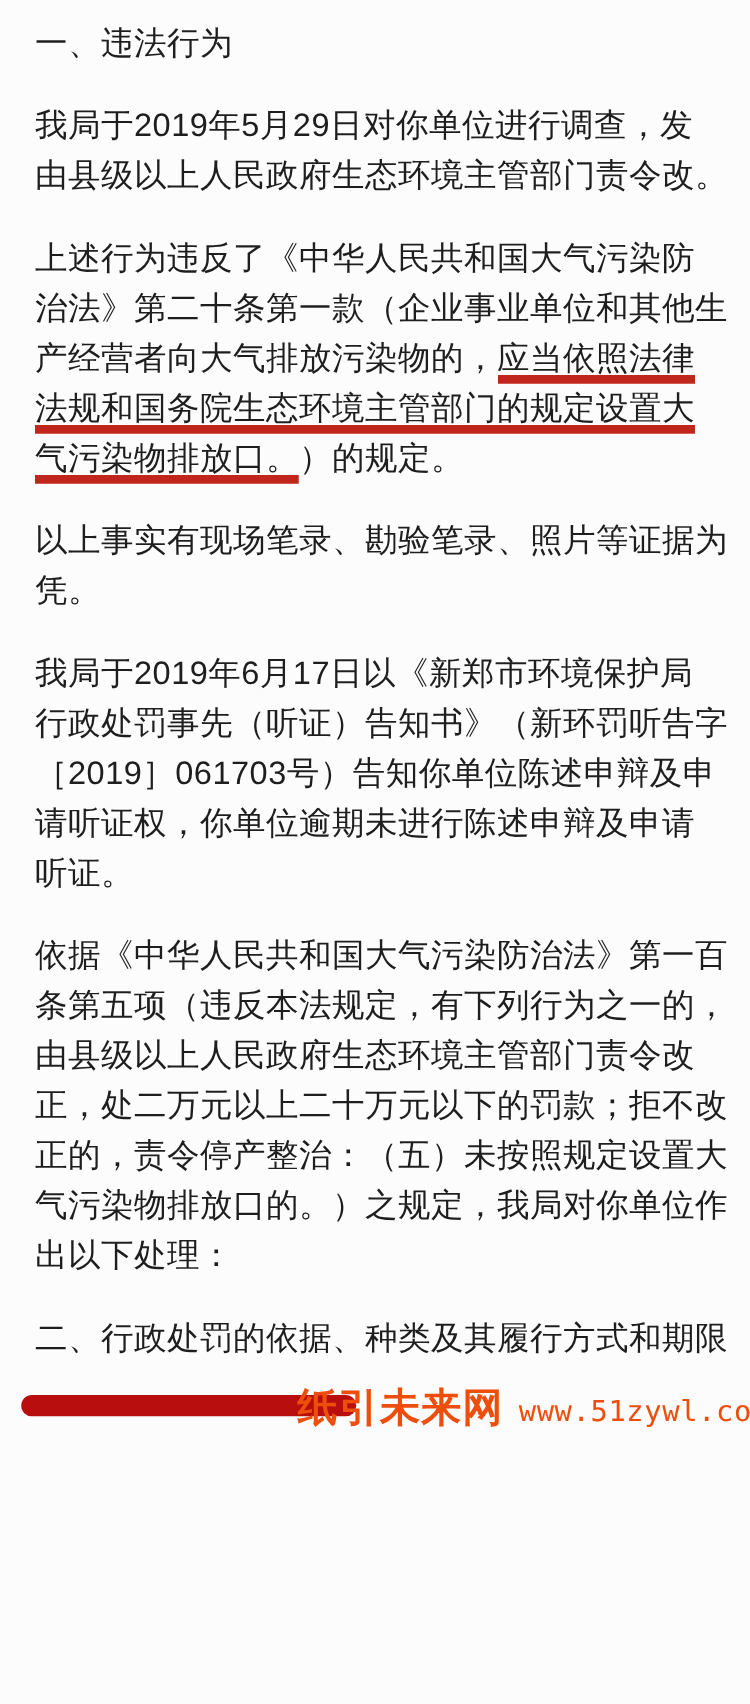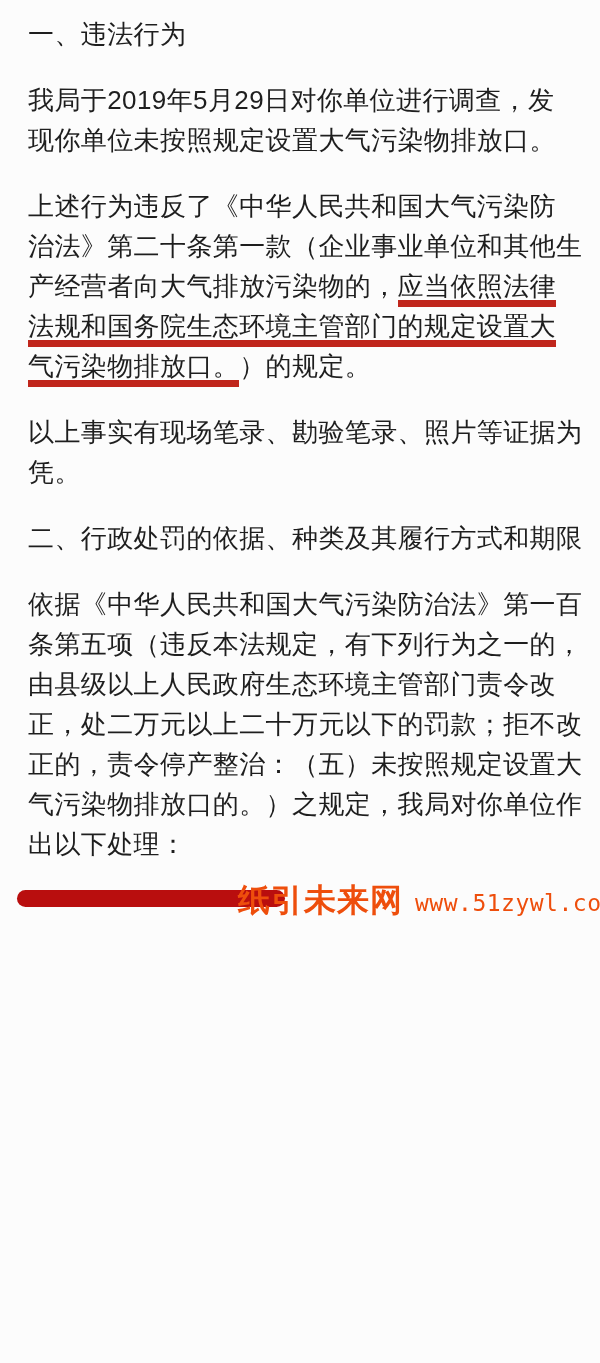--- a/index.html
+++ b/index.html
@@ -69,41 +69,46 @@
 </style>
 </head>
 <body>
 
 <div class="page">
   <div class="content">
 
     <p class="doc-par"><span>一、违法行为</span></p>
 
     <p class="doc-par"><span>我局于2019年5月29日对你单位进行调查，发
-现你单位未按照规定设置大气污染物排放口。</span></p>
+由县级以上人民政府生态环境主管部门责令改。</span></p>
 
     <p class="doc-par"><span>上述行为违反了《中华人民共和国大气污染防
 治法》第二十条第一款（企业事业单位和其他生
 产经营者向大气排放污染物的，</span><span class="red-underline">应当依照法律
 法规和国务院生态环境主管部门的规定设置大
 气污染物排放口。</span><span>）的规定。</span></p>
 
     <p class="doc-par"><span>以上事实有现场笔录、勘验笔录、照片等证据为
 凭。</span></p>
 
+    <p class="doc-par"><span>我局于2019年6月17日以《新郑市环境保护局
+行政处罚事先（听证）告知书》（新环罚听告字
+［2019］061703号）告知你单位陈述申辩及申
+请听证权，你单位逾期未进行陈述申辩及申请
+听证。</span></p>
 
-
-    <p class="doc-par"><span>二、行政处罚的依据、种类及其履行方式和期限</span></p>
 
     <p class="doc-par"><span>依据《中华人民共和国大气污染防治法》第一百
 条第五项（违反本法规定，有下列行为之一的，
 由县级以上人民政府生态环境主管部门责令改
 正，处二万元以上二十万元以下的罚款；拒不改
 正的，责令停产整治：（五）未按照规定设置大
 气污染物排放口的。）之规定，我局对你单位作
 出以下处理：</span></p>
 
+    <p class="doc-par"><span>二、行政处罚的依据、种类及其履行方式和期限</span></p>
+
     <p class="doc-par penalty-par"><span class="watermark"><span class="wm-cn">纸引未来网</span><span class="wm-url">www.51zywl.com</span></span></p>
 
     <div class="red-marker"></div>
 
   </div>
 </div>
 
 </body></html>

